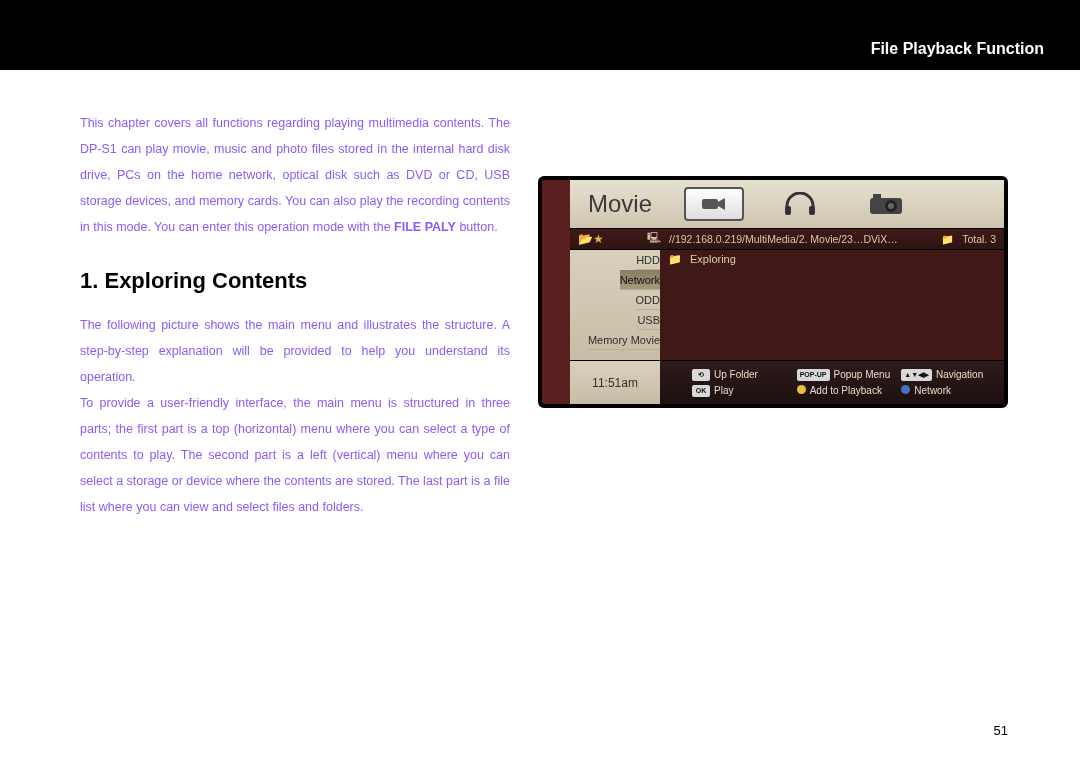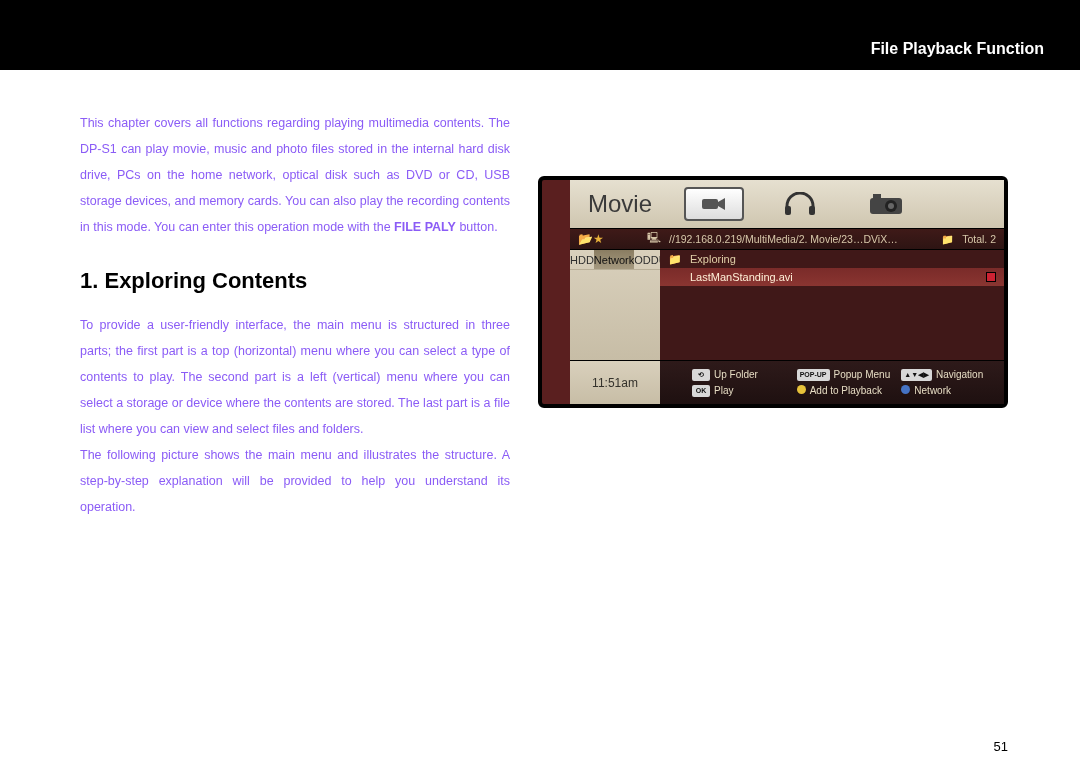--- a/index.html
+++ b/index.html
@@ -15,21 +15,21 @@
     }
     .leftcol { flex: 1 1 52%; }
     .rightcol { flex: 0 0 470px; padding-top: 66px; }
     h1 { font-size: 28px; font-weight: 700; margin-bottom: 28px; }
     h2 { font-size: 22px; font-weight: 700; margin: 28px 0 18px 0; }
     p.para {
       font-size: 12.5px; line-height: 26px; text-align: justify;
       text-justify: inter-word; color:#8b5cf6;
     }
     .bold { font-weight: 700; }
-    .pagenum { position: absolute; right: 72px; bottom: 6px; font-size: 13px; }
+    .pagenum { position: absolute; right: 72px; bottom: 22px; font-size: 13px; }
 
     
     .device {
       width: 470px; border: 4px solid #000; border-radius: 6px;
       background: #5a1f1f; font-family: Arial, sans-serif;
       font-size: 11px; color: #e8d9c0; padding-left: 28px;
     }
     .dev-top {
       background: linear-gradient(#e6e0d0,#cfc6b0);
       height: 48px; display:flex; align-items:center; gap: 26px;
@@ -47,21 +47,21 @@
     .dev-path {
       background: linear-gradient(#3f1a18,#2d1413);
       height: 22px; display:flex; align-items:center; gap:8px;
       padding: 0 8px; color:#d7c7a9; font-size:10.5px;
       border-top:1px solid #000; border-bottom:1px solid #000;
     }
     .dev-path .spacer { flex:1; }
     .dev-body { display:flex; height: 110px; }
     .dev-side {
       width: 90px; background: linear-gradient(#d9d0bc,#c7bda6);
-      display:flex; flex-direction:row;
+      display:flex; flex-direction:column;align-items:flex-end;
     }
     .dev-side .s-item {
       height: 20px; line-height:20px; text-align:center; font-size:11px;
       color:#2e2e2e; border-bottom:1px solid #b8ae97;
     }
     .dev-side .s-item.sel {
       background: linear-gradient(#8a7d62,#a4987e); color:#111;
     }
     .dev-files {
       flex:1; background:#401818;
@@ -108,22 +108,22 @@
 
 <div class="page">
   <div class="leftcol">
 
     <p class="para">
       <span>This chapter covers all functions regarding playing multimedia contents. The DP-S1 can play movie, music and photo files stored in the internal hard disk drive, PCs on the home network, optical disk such as DVD or CD, USB storage devices, and memory cards. You can also play the recording contents in this mode. You can enter this operation mode with the </span><span class="bold">FILE PALY</span><span> button.</span>
     </p>
 
     <h2>1. Exploring Contents</h2>
 
+    <p class="para">The following picture shows the main menu and illustrates the structure. A step-by-step explanation will be provided to help you understand its operation.</p>
     <p class="para">To provide a user-friendly interface, the main menu is structured in three parts; the first part is a top (horizontal) menu where you can select a type of contents to play. The second part is a left (vertical) menu where you can select a storage or device where the contents are stored. The last part is a file list where you can view and select files and folders.</p>
-    <p class="para">The following picture shows the main menu and illustrates the structure. A step-by-step explanation will be provided to help you understand its operation.</p>
   </div>
 
   <div class="rightcol">
     <div class="device">
 
       <div class="dev-top">
         <span class="title">Movie</span>
         <span class="tab-icon sel">
           <svg width="26" height="18" viewBox="0 0 26 18">
               <rect x="1" y="4" width="16" height="10" rx="2" fill="#555"></rect>
@@ -147,41 +147,36 @@
         </span>
       </div>
 
       <div class="dev-path">
         <span style="color:#e7b13a;font-size:12px;">📂★</span>
         <span class="spacer"></span>
         <span>🖳</span>
         <span>//192.168.0.219/MultiMedia/2. Movie/23…DViX…</span>
         <span class="spacer"></span>
         <span style="color:#d8a54a;">📁</span>
-        <span>Total. 2</span>
+        <span>Total. 3</span>
       </div>
 
       <div class="dev-body">
         <div class="dev-side">
           <div class="s-item">HDD</div>
           <div class="s-item sel">Network</div>
           <div class="s-item">ODD</div>
           <div class="s-item">USB</div>
           <div class="s-item">Memory Movie</div>
         </div>
         <div class="dev-files">
           <div class="row">
             <span class="fic" style="color:#e7b13a;">📁</span>
             <span>Exploring</span>
           </div>
-          <div class="row sel">
-            <span class="fic"></span>
-            <span class="grow">LastManStanding.avi</span>
-            <span class="sq"></span>
-          </div>
         </div>
       </div>
 
       <div class="dev-bottom">
         <div class="clock">11:51am</div>
         <div class="col3">
           <span class="hint">
               <span class="key">⟲</span>
               <span>Up Folder</span>
             </span>

